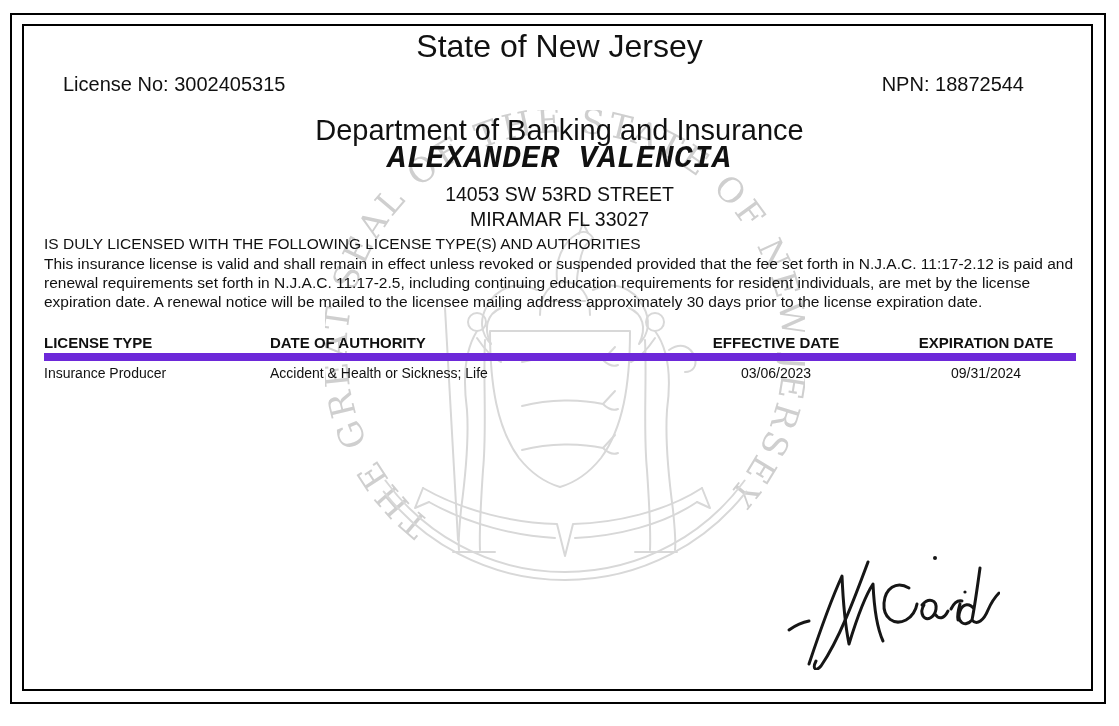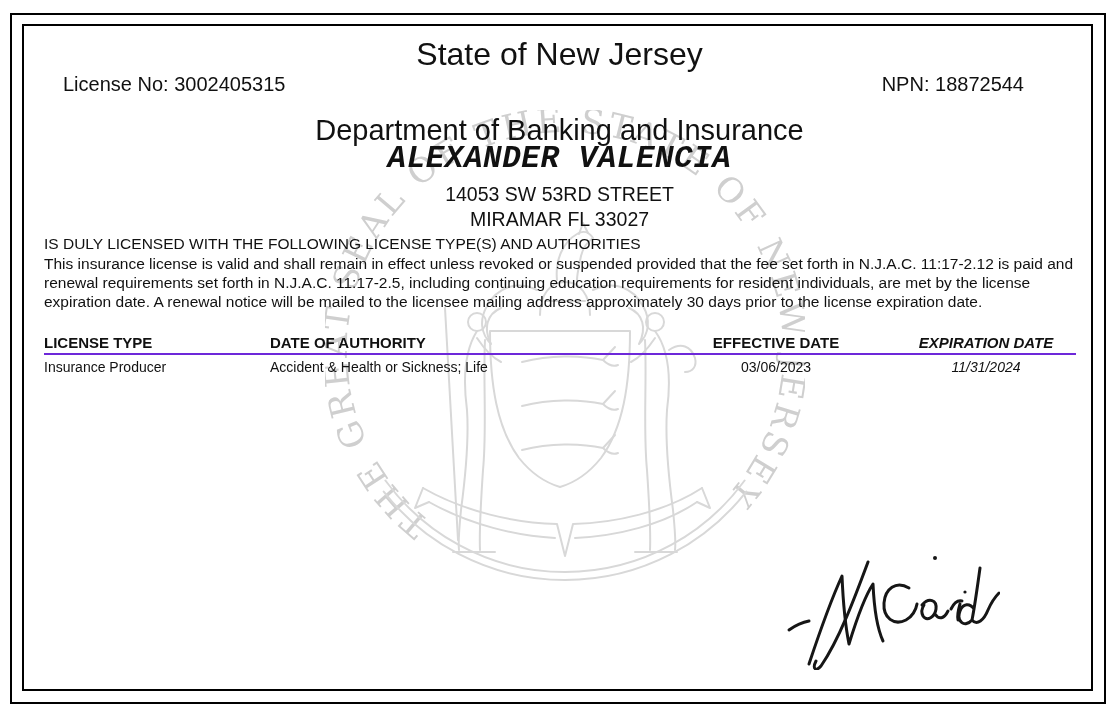--- a/index.html
+++ b/index.html
@@ -5,35 +5,35 @@
   html,body{margin:0;padding:0;}
   body{
     width:1119px;height:726px;background:#ffffff;position:relative;overflow:hidden;
     font-family:"Liberation Sans",sans-serif;color:#111;
     -webkit-font-smoothing:antialiased;
   }
   .abs{position:absolute;}
   .frame-outer{left:10px;top:13px;width:1096px;height:691px;border:2px solid #000;box-sizing:border-box;}
   .frame-inner{left:22px;top:24px;width:1071px;height:667px;border:2px solid #000;box-sizing:border-box;}
   .center{left:0;right:0;text-align:center;}
-  .title{top:28px;font-size:32px;margin-top:8px;}
+  .title{top:28px;font-size:32px;}
   .lic-line{top:73px;left:46px;font-size:20px;margin-left:17px;}
   .npn-line{top:73px;right:95px;font-size:20px;}
   .dept{top:114px;font-size:29px;}
   .name{top:141px;font-size:31px;font-weight:bold;font-style:italic;letter-spacing:.5px;font-family:Liberation Mono, monospace;}
   .addr1{top:183px;font-size:19.5px;}
   .addr2{top:208px;font-size:19.5px;}
   .stmt-head{top:235px;left:44px;font-size:15.5px;}
   .stmt-body{top:254px;left:44px;width:1034px;font-size:15.5px;line-height:19px;}
   .lic-table{top:334px;left:44px;width:1032px;}
   .thead,.trow{display:grid;grid-template-columns:226px 441px 130px 235px;}
-  .thead{font-weight:bold;font-size:15px;border-bottom:2px solid #6d28d9;padding-bottom:2px;}
+  .thead{font-weight:bold;font-size:15px;border-bottom:8px solid #6d28d9;padding-bottom:2px;}
   .trow{font-size:14px;padding-top:4px;}
   .c3{text-align:center;}
-  .c4{text-align:center;padding-left:55px;box-sizing:border-box;font-style:italic;}
+  .c4{text-align:center;padding-left:55px;box-sizing:border-box;}
   .seal{left:325px;top:110px;width:480px;height:480px;}
   .seal path, .seal circle{fill:none;stroke:#d8d8d8;stroke-width:2;stroke-linecap:round;stroke-linejoin:round;}
   .seal .ringtext{fill:#cfcfcf;stroke:none;font-family:"DejaVu Serif",serif;font-size:34px;}
   .sig{left:785px;top:552px;width:215px;height:118px;}
   .sig path{fill:none;stroke:#161616;stroke-width:3;stroke-linecap:round;stroke-linejoin:round;}
   .sig .dot{fill:#161616;stroke:none;}
 </style>
 </head>
 <body>
 
@@ -107,21 +107,21 @@
   <div class="thead">
     <div class="c1">LICENSE TYPE</div>
     <div class="c2">DATE OF AUTHORITY</div>
     <div class="c3">EFFECTIVE DATE</div>
     <div class="c4">EXPIRATION DATE</div>
   </div>
   <div class="trow">
     <div class="c1">Insurance Producer</div>
     <div class="c2">Accident &amp; Health or Sickness; Life</div>
     <div class="c3">03/06/2023</div>
-    <div class="c4">11/31/2024</div>
+    <div class="c4">09/31/2024</div>
   </div>
 </div>
 
 <svg class="abs sig" viewBox="0 0 215 118" aria-hidden="true">
   <path d="M 4 78 C 11 73 18 70 24 69"></path>
   <path d="M 24 112 C 33 85 46 48 57 24 C 58 48 60 72 64 92 C 72 66 80 44 88 32 C 89 54 92 76 98 89"></path>
   <path d="M 83 10 C 70 45 54 88 36 114 C 31 120 27 117 31 109"></path>
   <path d="M 124 36 C 111 28 100 37 99 51 C 98 66 109 74 121 68 C 127 65 131 58 132 52"></path>
   <path d="M 137 53 C 144 45 152 48 151 57 C 150 65 142 70 138 64 C 136 60 137 56 139 53 M 150 62 C 154 68 159 67 163 59"></path>
   <path d="M 166 57 C 169 51 173 48 177 49 M 175 52 C 173 59 172 64 173 68"></path>

